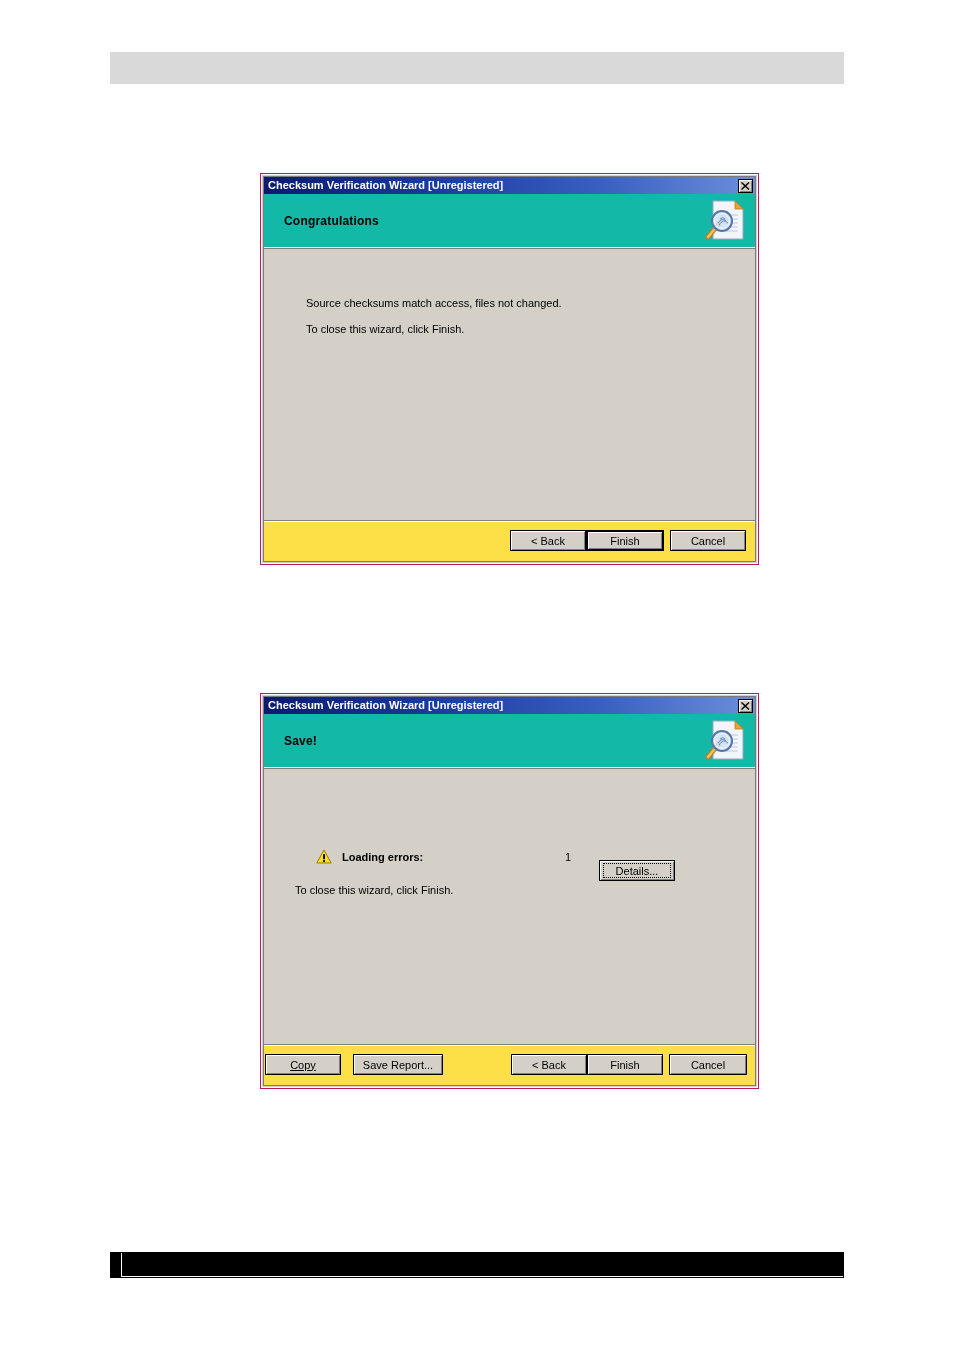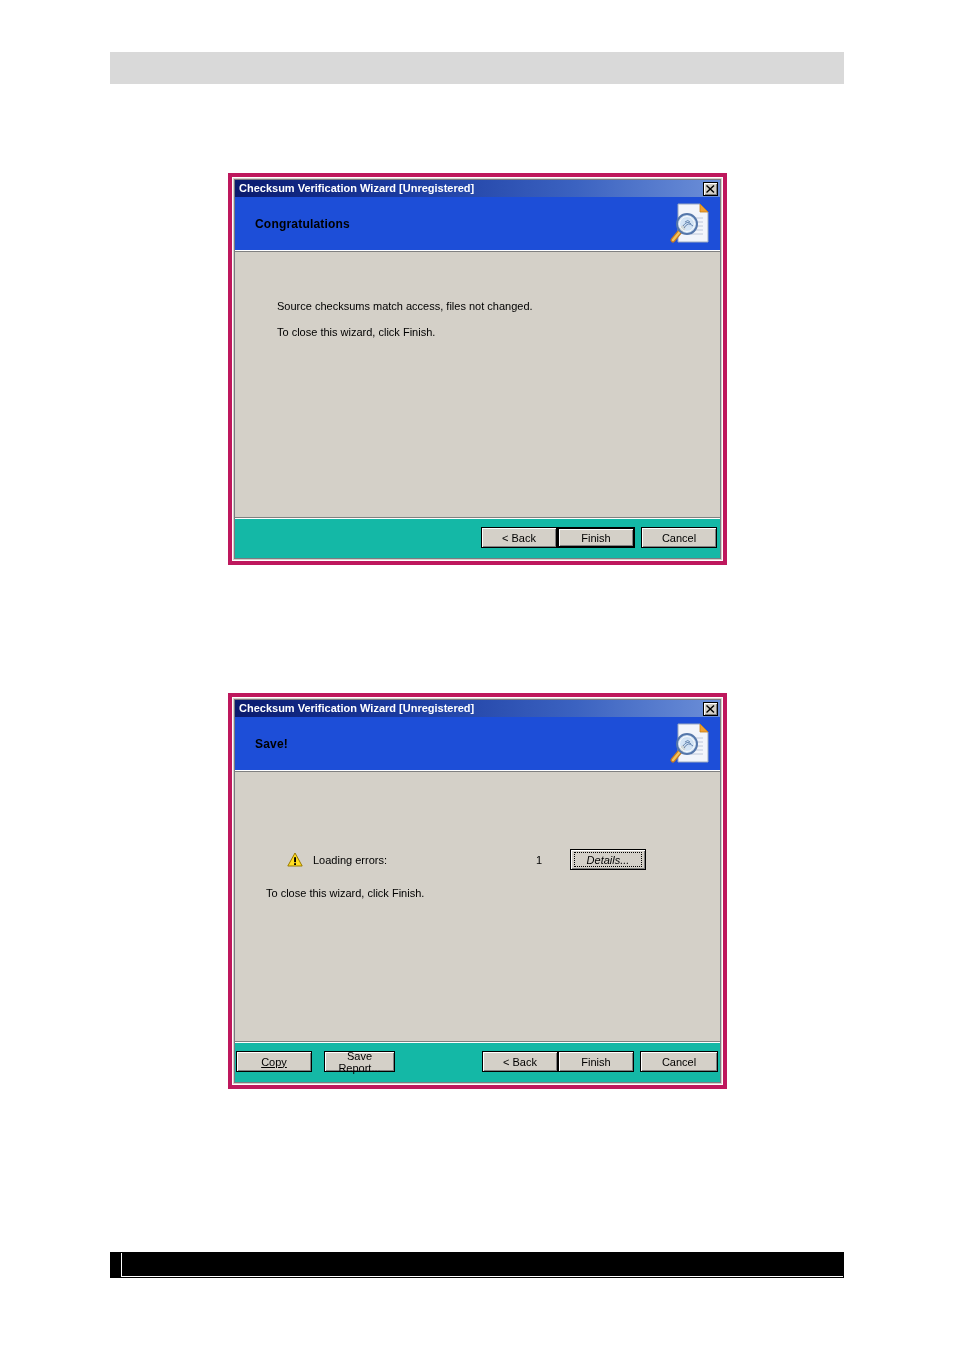--- a/index.html
+++ b/index.html
@@ -41,25 +41,26 @@
     right: 1px;
     bottom: 1px;
     border-left: 1px solid #ffffff;
     border-bottom: 1px solid #ffffff;
   }
 
   
   .dialog {
     position: absolute;
     background: #d4d0c8;
-    border: 4px solid #be185d;
+    border: 1px solid #be185d;
     box-shadow: 0 0 0 1px #ffffff inset;
     box-sizing: border-box;
     font-size: 11px;
     color: #000;
+    margin-left: 32px;
   }
   .dialog-inner {
     position: absolute;
     left: 2px; top: 2px; right: 2px; bottom: 2px;
     background: #d4d0c8;
     border: 1px solid #7a7a82;
     box-sizing: border-box;
   }
 
   .titlebar {
@@ -84,21 +85,21 @@
     height: 14px;
     background: #d4d0c8;
     border: 1px solid #000000;
     box-shadow: inset 1px 1px 0 #ffffff, inset -1px -1px 0 #808080;
     position: relative;
     box-sizing: border-box;
   }
   .close-btn svg { position: absolute; left: 2px; top: 2px; }
 
   .wiz-header {
-    background: #1d4ed8;
+    background: #14b8a6;
     height: 53px;
     position: relative;
     display: flex;
     align-items: center;
     border-bottom: 1px solid #ffffff;
   }
   .wiz-header-title {
     font-size: 12px;
     font-weight: bold;
     color: #000;
@@ -128,21 +129,21 @@
     font-size: 11px;
     color: #000;
     line-height: 13px;
     position: absolute;
   }
 
   .btn-strip {
     position: absolute;
     left: 0; right: 0; bottom: 0;
     height: 40px;
-    background: #14b8a6;
+    background: #fde047;
     border-top: 1px solid #808080;
     box-shadow: 0 1px 0 #ffffff inset;
   }
   .btn {
     position: absolute;
     height: 21px;
     background: #d4d0c8;
     border: 1px solid #000000;
     box-shadow: inset 1px 1px 0 #ffffff, inset -1px -1px 0 #808080,
                 inset 2px 2px 0 #d4d0c8, inset -2px -2px 0 #d4d0c8;
@@ -268,36 +269,36 @@
             <path d="M21 21 q3 -3 5 0"></path>
           </g>
         </svg>
       </div>
     </div>
     <div class="sep-line"></div>
 
     <div class="wiz-body" style="position:absolute; left:0; right:0; top:72px; bottom:0;">
 
 
-      <div class="err-row" style="left:52px; top:80px;">
+      <div class="err-row" style="left:52px; top:80px;font-weight:bold;">
         <svg class="warn-icon" viewBox="0 0 16 15">
           <path d="M8 1 L15.2 14 L0.8 14 Z" fill="#ffdd22" stroke="#9a7a00" stroke-width="1"></path>
           <rect x="7.1" y="5.2" width="1.9" height="5" fill="#000"></rect>
           <rect x="7.1" y="11.2" width="1.9" height="1.8" fill="#000"></rect>
         </svg>
         <span class="err-label">Loading errors:</span>
       </div>
       <div class="err-count" style="left:301px; top:82px;">1</div>
-      <button class="btn small-focus" style="left:335px; top:77px; width:76px;font-style:italic;">Details...</button>
+      <button class="btn small-focus" style="left:335px; top:91px; width:76px;">Details...</button>
 
       <div class="body-text" style="left:31px; top:115px;">To close this wizard, click Finish.</div>
 
       <div class="btn-strip">
         <button class="btn" style="left:1px; top:9px; width:76px;text-decoration:underline;">Copy</button>
-        <button class="btn" style="left:89px; top:9px; width:71px;">Save Report...</button>
+        <button class="btn" style="left:89px; top:9px; width:90px;">Save Report...</button>
         <button class="btn" style="left:247px; top:9px; width:76px;">&lt; Back</button>
         <button class="btn" style="left:323px; top:9px; width:76px;">Finish</button>
         <button class="btn" style="left:405px; top:9px; width:78px;">Cancel</button>
       </div>
     </div>
 
   </div>
 </div>
 
 <div class="page-footer-bar">

